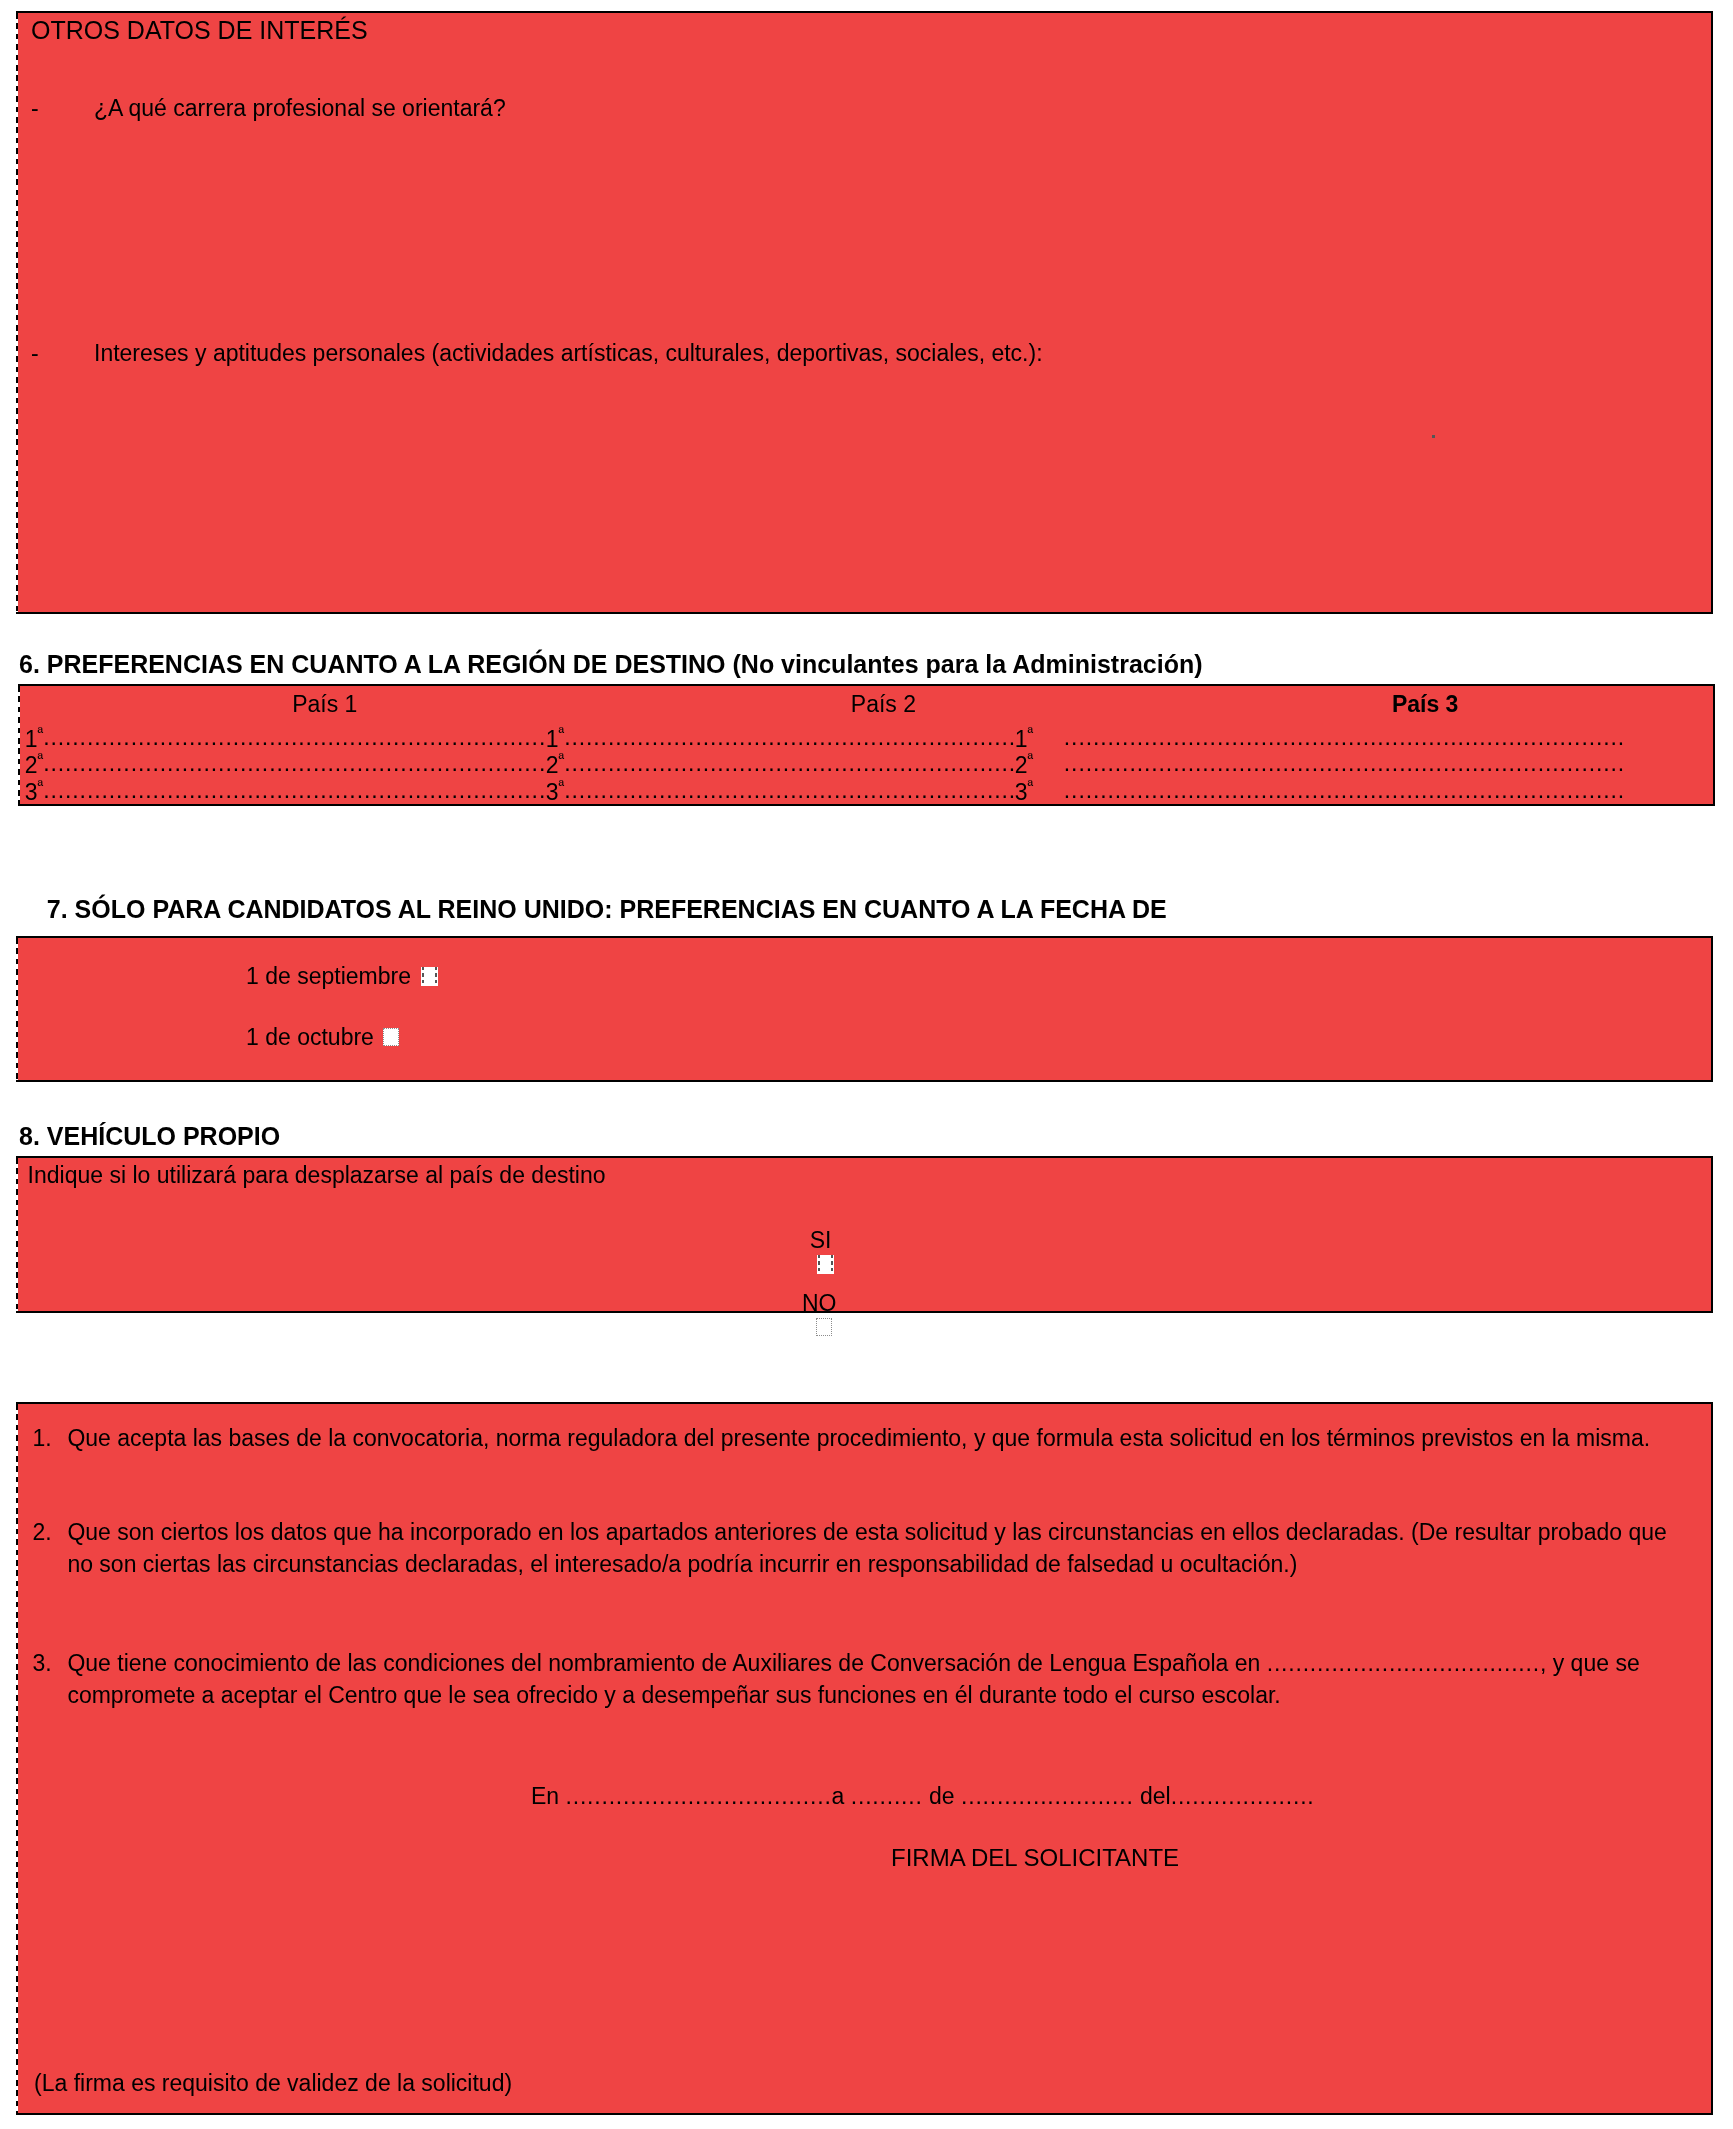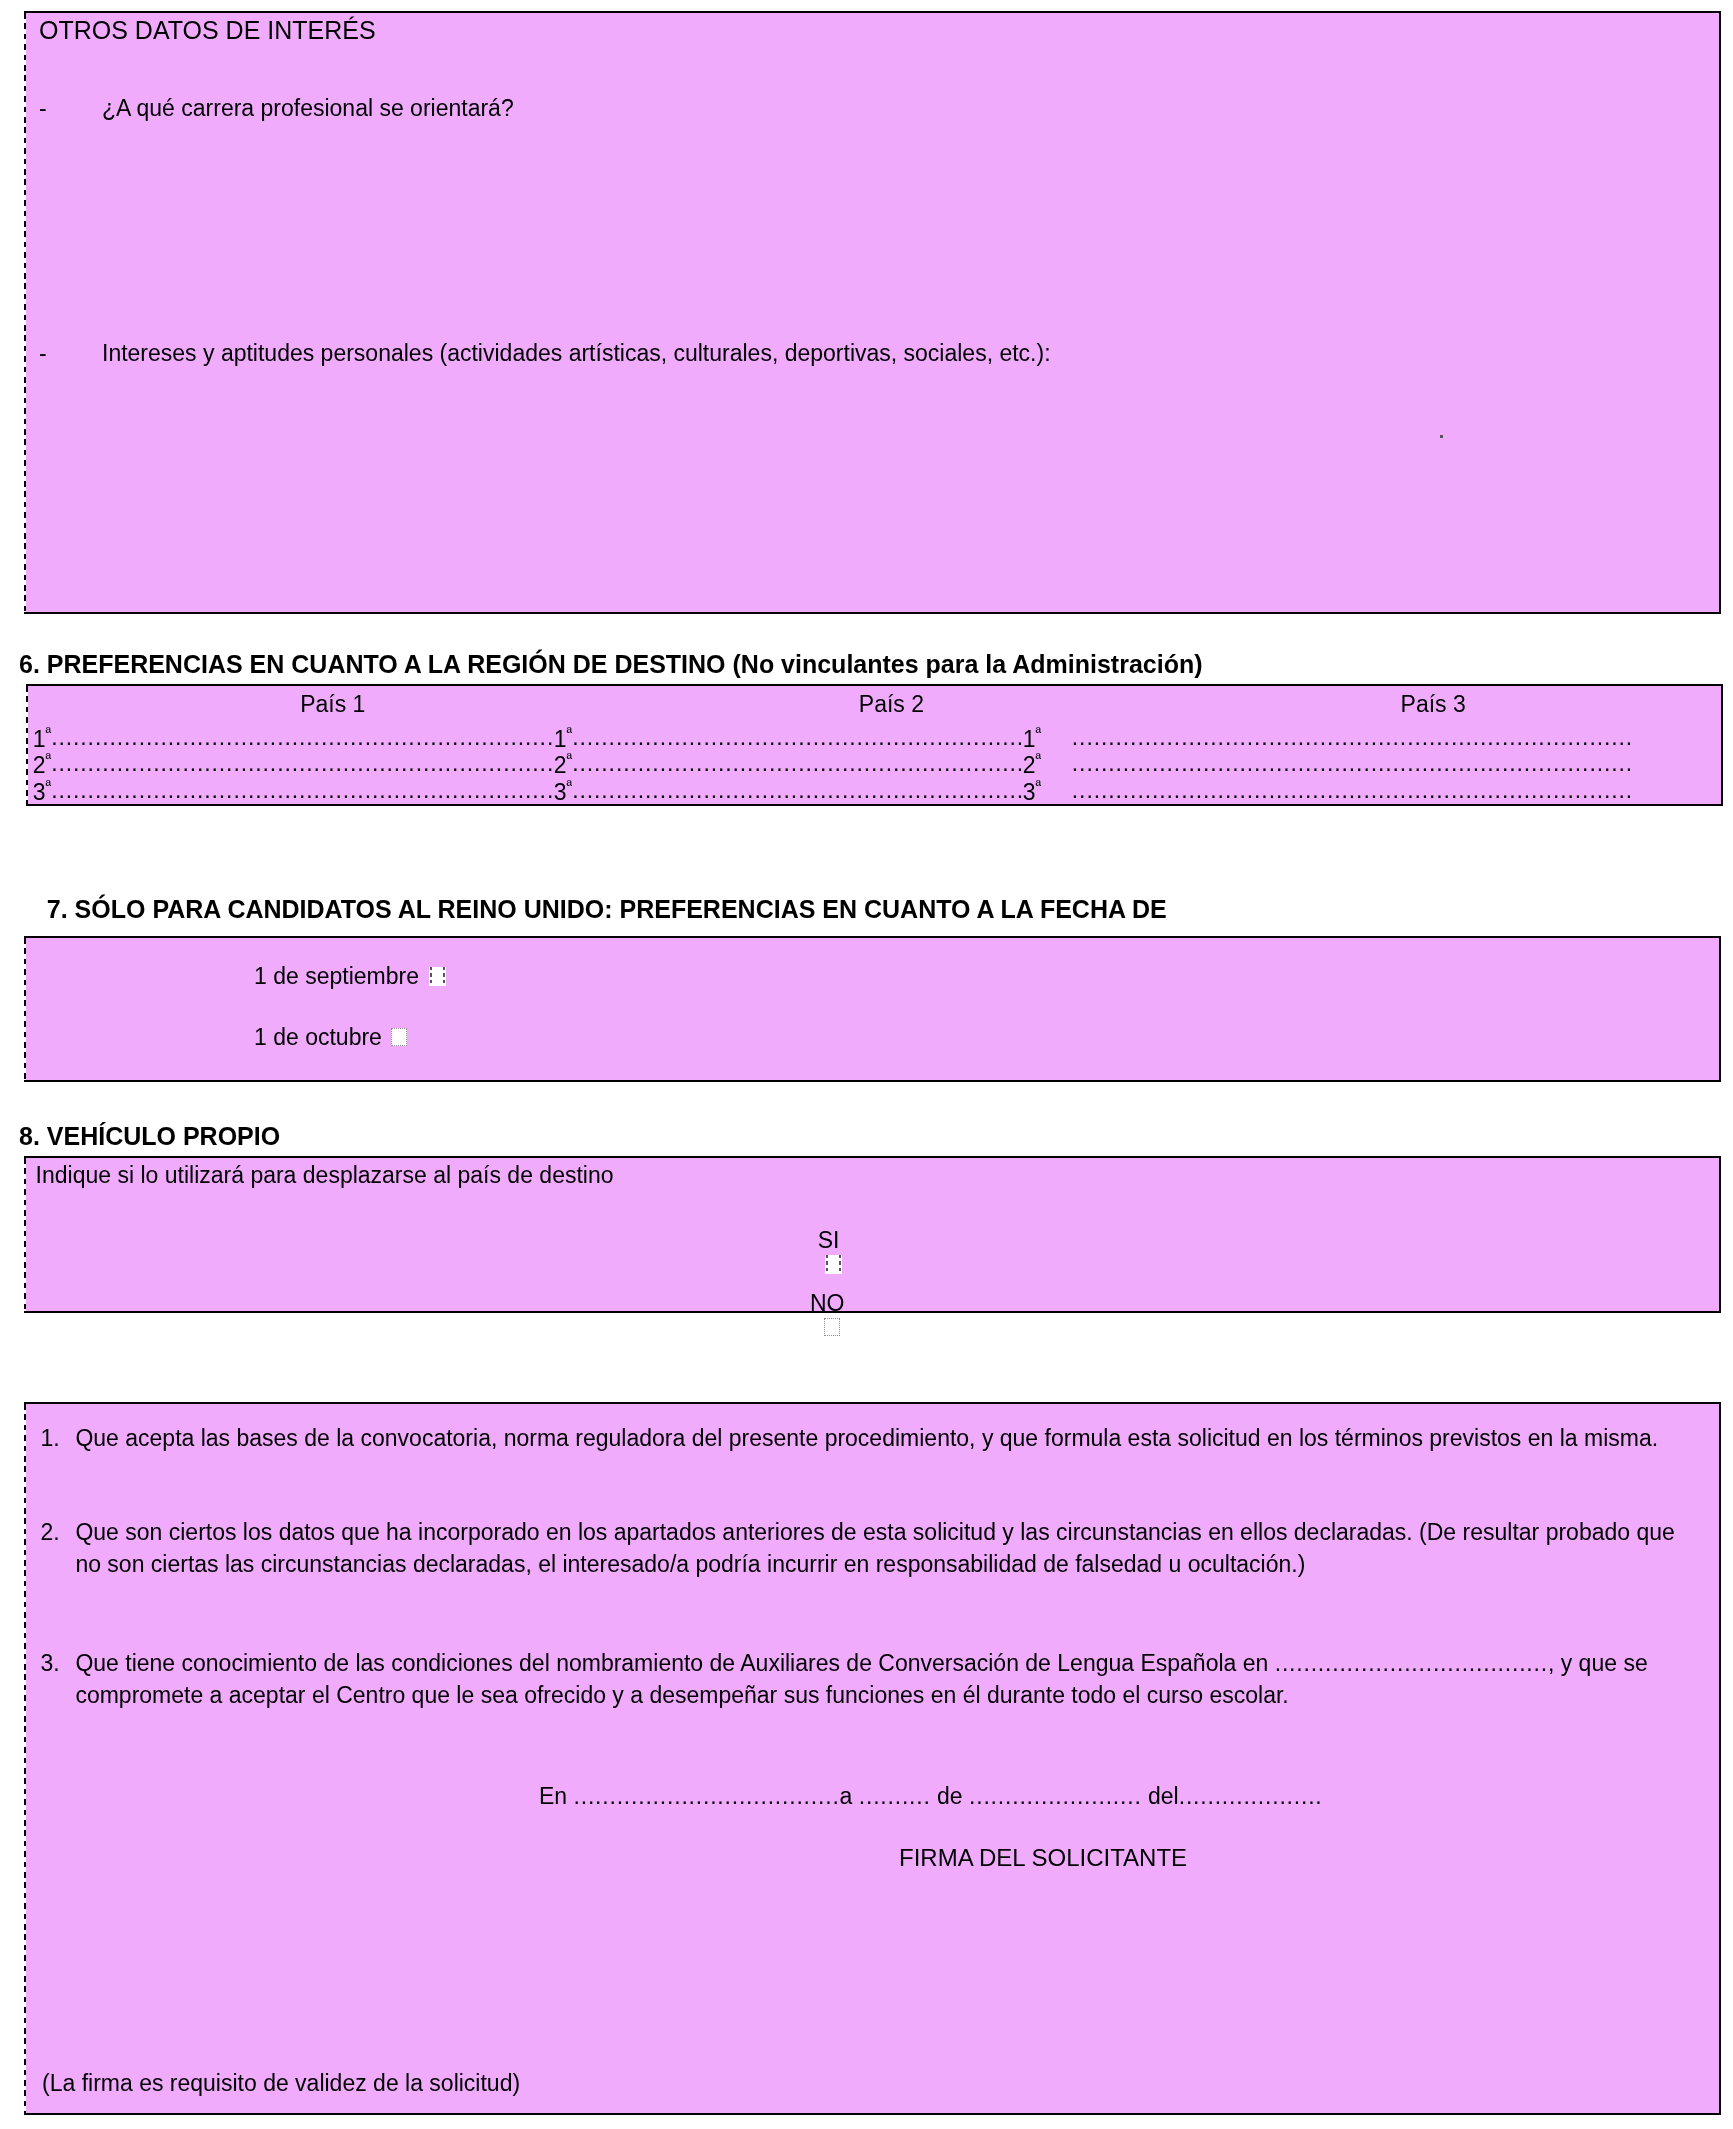--- a/index.html
+++ b/index.html
@@ -17,22 +17,21 @@
     height: 2129px;
     background: #ffffff;
     overflow: hidden;
   }
 
   
   .box {
     position: absolute;
     border: 2.4px solid #000;
     box-sizing: border-box;
-    background: #f0abfc;
-    margin-left: 8px;
+    background: #ef4444;
   }
 
   
   .section-heading {
     position: absolute;
     font-weight: bold;
     font-size: 25px;
     line-height: 32px;
     letter-spacing: 0px;
     white-space: pre-wrap;
@@ -97,21 +96,21 @@
     display: flex;
   }
   .pais-head-cell {
     flex: 1 1 0;
     text-align: center;
     font-size: 23px;
     line-height: 30px;
   }
   .pais-head-cell.c1 { flex: 0 0 36%; }
   .pais-head-cell.c2 { flex: 0 0 30%; }
-  .pais-head-cell.c3 { flex: 0 0 34%; }
+  .pais-head-cell.c3 { flex: 0 0 34%; font-weight: bold; }
 
   .pais-lines {
     position: absolute;
     left: 4.8px;
     top: 35px;
     width: 1683px;
   }
   .pais-line-row {
     display: flex;
     height: 26.4px;

